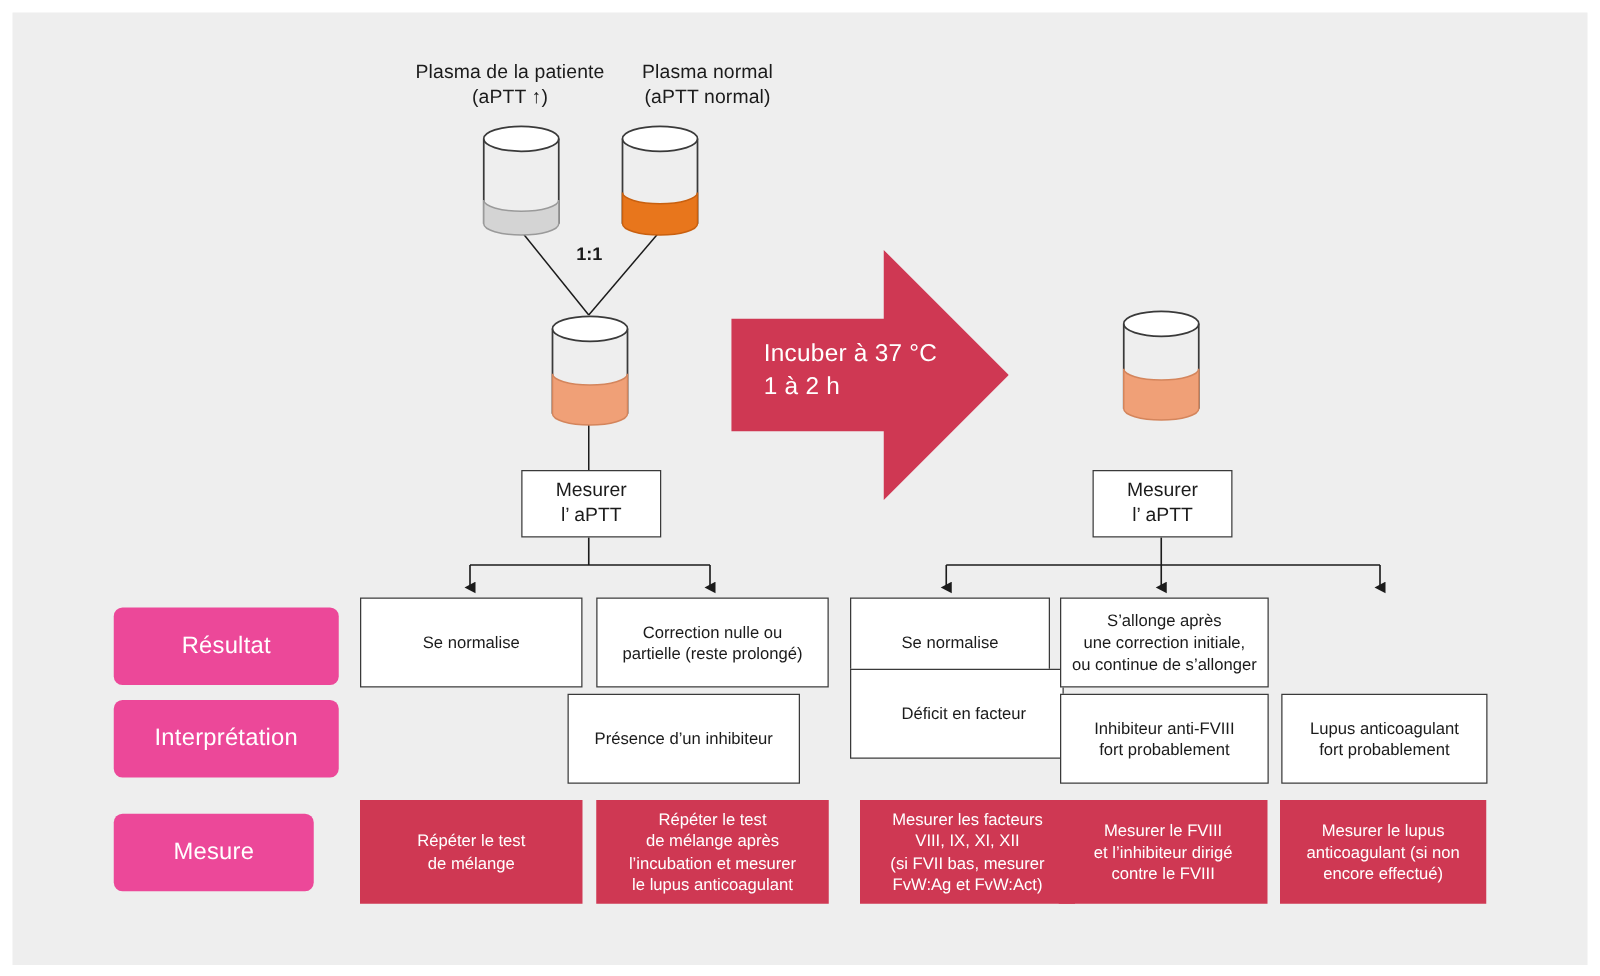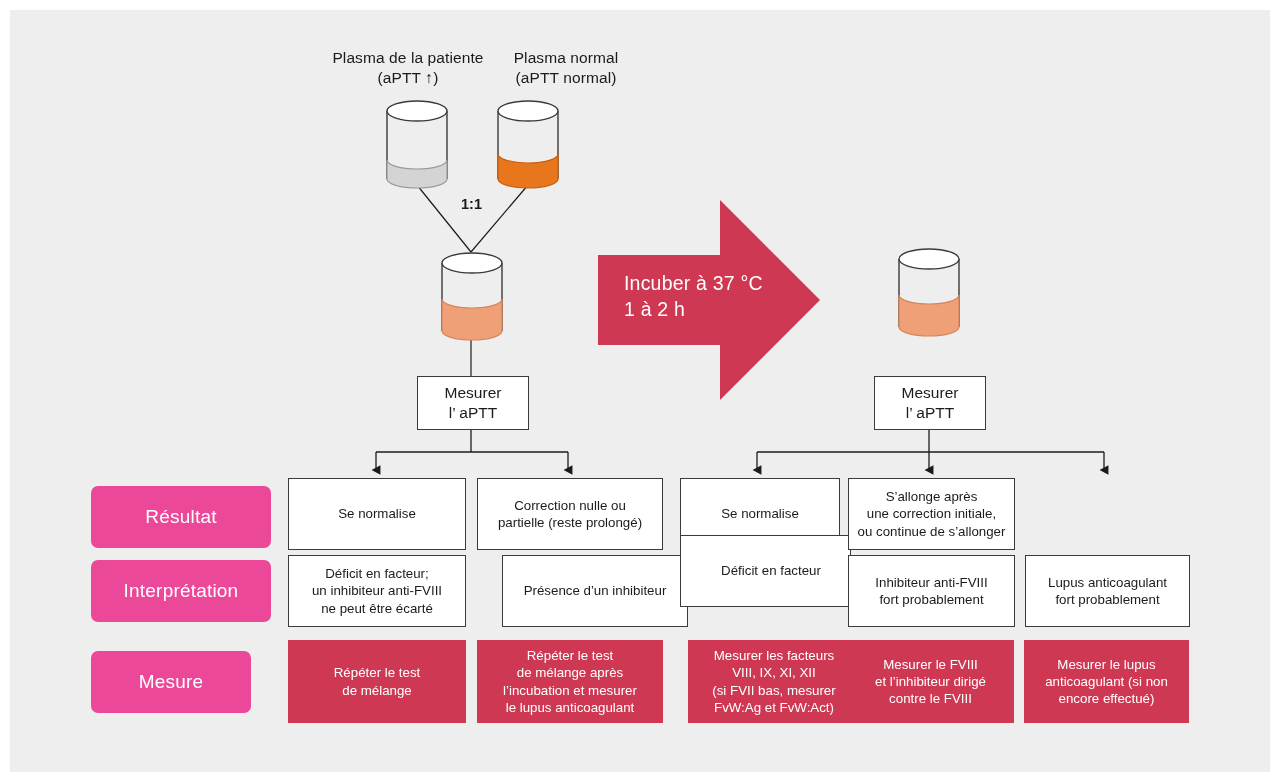--- a/index.html
+++ b/index.html
@@ -22,21 +22,21 @@
   }
 
   
   .beaker{position:absolute;}
   .beaker svg{display:block;overflow:visible;}
 
   
   .ratio{font-size:14.5px;color:#1b1b1b;font-weight:600;}
 
   
-  .arrow-wrap{position:absolute;margin-left:13px;}
+  .arrow-wrap{position:absolute;}
   .arrow-text{
     position:absolute;color:#ffffff;font-size:19.5px;line-height:1.34;
     white-space:pre-line;letter-spacing:0.2px;
   }
 
   
   .mbox{
     position:absolute;background:#ffffff;border:1.4px solid #3a3a3a;
     display:flex;align-items:center;justify-content:center;
     font-size:15.5px;color:#1b1b1b;line-height:1.3;text-align:center;
@@ -151,29 +151,26 @@
   <div class="mbox" style="left:417px;top:376px;width:110px;height:52px;">Mesurer
 l’ aPTT</div>
   <div class="mbox" style="left:874px;top:376px;width:110px;height:52px;">Mesurer
 l’ aPTT</div>
 
   <div class="pill" style="left:91px;top:486px;width:180px;height:62px;">Résultat</div>
   <div class="pill" style="left:91px;top:560px;width:180px;height:62px;">Interprétation</div>
   <div class="pill" style="left:91px;top:651px;width:160px;height:62px;">Mesure</div>
 
   <div class="cell white" style="left:288px;top:478px;width:176px;height:70px;">Se normalise</div>
-  <div class="cell white" style="left:288px;top:555px;width:176px;height:70px;">Déficit en facteur;
-un inhibiteur anti-FVIII
-ne peut être écarté</div>
   <div class="cell red" style="left:288px;top:640px;width:178px;height:83px;">Répéter le test
 de mélange</div>
 
   <div class="cell white" style="left:477px;top:478px;width:184px;height:70px;">Correction nulle ou
 partielle (reste prolongé)</div>
-  <div class="cell white" style="left:454px;top:555px;width:184px;height:70px;margin-left:48px;">Présence d’un inhibiteur</div>
+  <div class="cell white" style="left:454px;top:555px;width:184px;height:70px;">Présence d’un inhibiteur</div>
   <div class="cell red" style="left:477px;top:640px;width:186px;height:83px;">Répéter le test
 de mélange après
 l’incubation et mesurer
 le lupus anticoagulant</div>
 
   <div class="cell white" style="left:680px;top:478px;width:158px;height:70px;">Se normalise</div>
   <div class="cell white" style="left:680px;top:535px;width:158px;height:70px;padding-left:11px;">Déficit en facteur</div>
   <div class="cell red" style="left:688px;top:640px;width:172px;height:83px;">Mesurer les facteurs
 VIII,   IX, XI, XII
 (si FVII bas, mesurer

